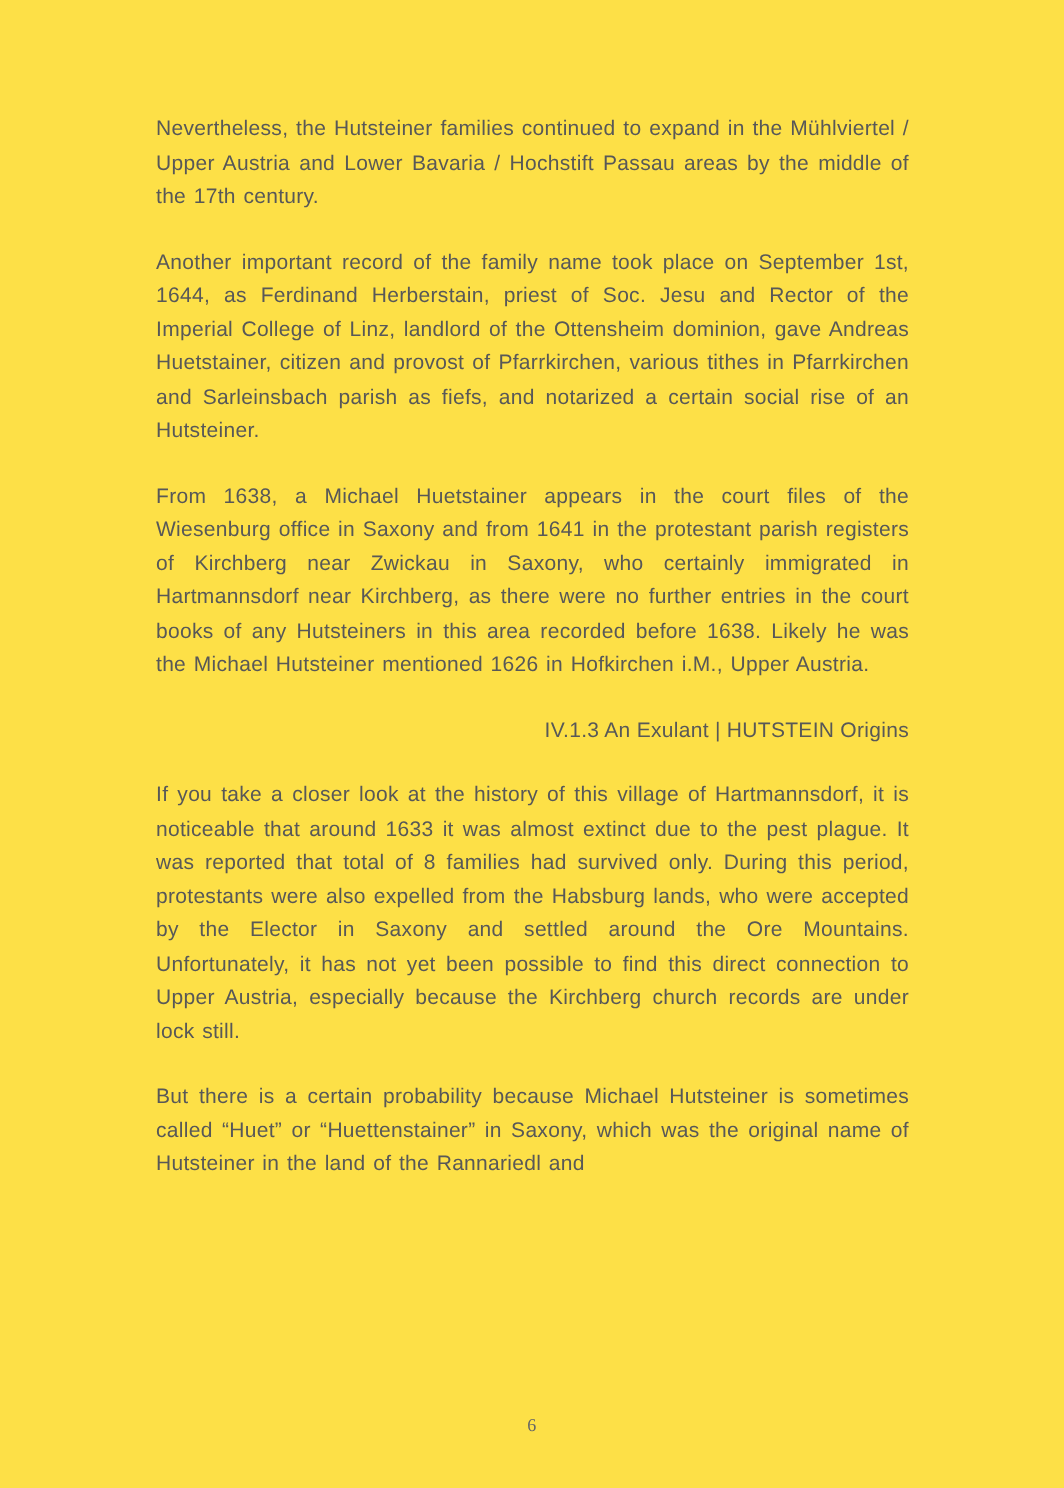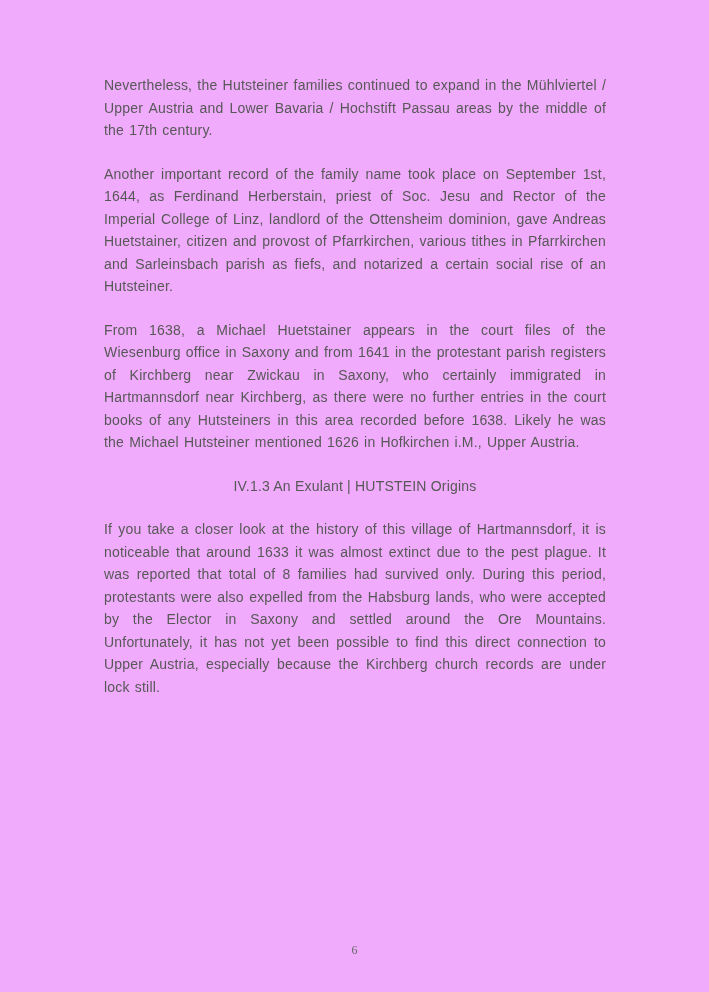--- a/index.html
+++ b/index.html
@@ -10,34 +10,34 @@
     body {
       width: 709px;
       height: 992px;
       font-family: "Liberation Sans", sans-serif;
     }
     .page {
       position: relative;
       box-sizing: border-box;
       width: 709px;
       height: 992px;
-      background: #f0abfc;
+      background: #fde047;
       padding: 74px 103px 60px 104px;
       color: #585858;
     }
     .body-text p {
       margin: 0 0 21px 0;
       font-size: 14px;
       line-height: 22.5px;
       text-align: justify;
       letter-spacing: 0.2px;
       word-spacing: 1px;
     }
     .body-text p.heading {
-      text-align: center;
+      text-align: right;
       word-spacing: normal;
     }
     .body-text p:last-child {
       margin-bottom: 0;
     }
     .page-number {
       position: absolute;
       bottom: 34px;
       left: 0;
       width: 709px;
@@ -50,16 +50,17 @@
 </head>
 <body>
 
 <div class="page">
   <div class="body-text">
     <p>Nevertheless, the Hutsteiner families continued to expand in the Mühlviertel / Upper Austria and Lower Bavaria / Hochstift Passau areas by the middle of the 17th century.</p>
     <p>Another important record of the family name took place on September 1st, 1644, as Ferdinand Herberstain, priest of Soc. Jesu and Rector of the Imperial College of Linz, landlord of the Ottensheim dominion, gave Andreas Huetstainer, citizen and provost of Pfarrkirchen, various tithes in Pfarrkirchen and Sarleinsbach parish as fiefs, and notarized a certain social rise of an Hutsteiner.</p>
     <p>From 1638, a Michael Huetstainer appears in the court files of the Wiesenburg office in Saxony and from 1641 in the protestant parish registers of Kirchberg near Zwickau in Saxony, who certainly immigrated in Hartmannsdorf near Kirchberg, as there were no further entries in the court books of any Hutsteiners in this area recorded before 1638. Likely he was the Michael Hutsteiner mentioned 1626 in Hofkirchen i.M., Upper Austria.</p>
     <p class="heading">IV.1.3 An Exulant | HUTSTEIN Origins</p>
     <p>If you take a closer look at the history of this village of Hartmannsdorf, it is noticeable that around 1633 it was almost extinct due to the pest plague. It was reported that total of 8 families had survived only. During this period, protestants were also expelled from the Habsburg lands, who were accepted by the Elector in Saxony and settled around the Ore Mountains. Unfortunately, it has not yet been possible to find this direct connection to Upper Austria, especially because the Kirchberg church records are under lock still.</p>
+    <p>But there is a certain probability because Michael Hutsteiner is sometimes called “Huet” or “Huettenstainer” in Saxony, which was the original name of Hutsteiner in the land of the Rannariedl and</p>
   </div>
 
   <div class="page-number">6</div>
 </div>
 
 </body></html>

